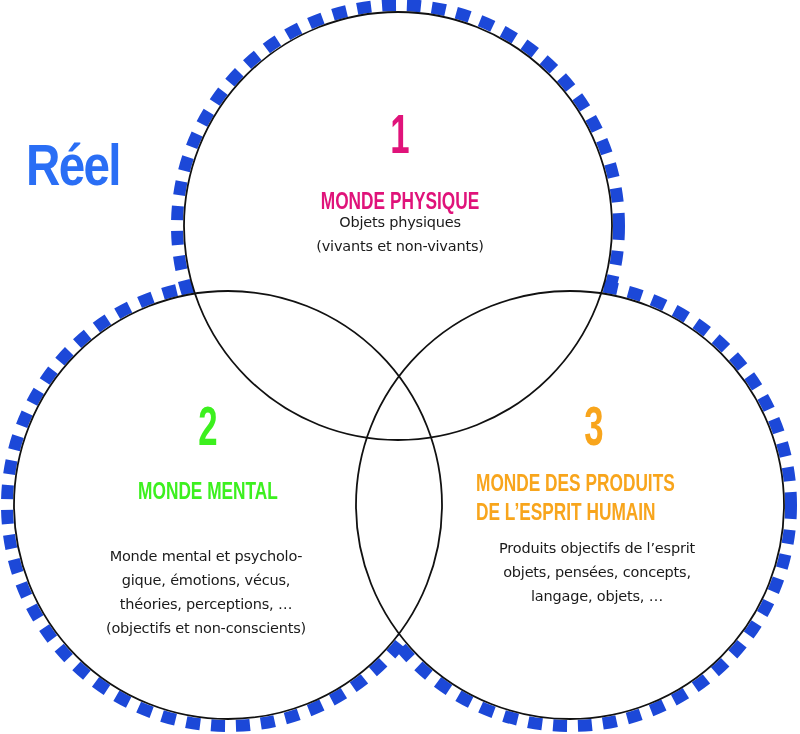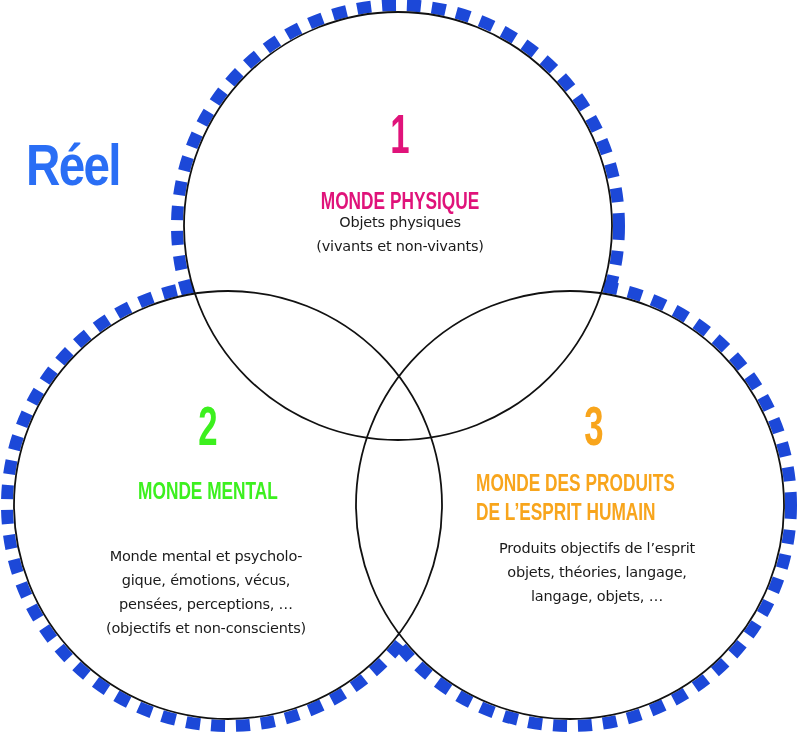--- a/index.html
+++ b/index.html
@@ -66,26 +66,26 @@
 <div class="txt desc" style="left:250px; top:210px; width:300px;">
   <div>Objets physiques</div>
   <div>(vivants et non-vivants)</div>
 </div>
 
 <div class="txt num" style="left: 178px; top: 398px; width: 60px; color: rgb(60, 240, 30);">2</div>
 <div class="txt title" style="left: 58px; top: 476px; width: 300px; color: rgb(60, 240, 30);">MONDE MENTAL</div>
 <div class="txt desc" style="left:56px; top:544px; width:300px;">
   <div>Monde mental et psycholo-</div>
   <div>gique, émotions, vécus,</div>
-  <div>pensées, perceptions, …</div>
+  <div>théories, perceptions, …</div>
   <div>(objectifs et non-conscients)</div>
 </div>
 
 <div class="txt num" style="left: 564px; top: 398px; width: 60px; color: rgb(248, 165, 28);">3</div>
 <div class="txt title" style="top: 468px; width: 300px; text-align: left; transform-origin: left top; left: 476px; color: rgb(248, 165, 28);">
   <div>MONDE DES PRODUITS</div>
   <div>DE L’ESPRIT HUMAIN</div>
 </div>
 <div class="txt desc" style="left:447px; top:536px; width:300px;">
   <div>Produits objectifs de l’esprit</div>
-  <div>objets, théories, langage,</div>
+  <div>objets, pensées, concepts,</div>
   <div>langage, objets, …</div>
 </div>
 
 </body></html>

